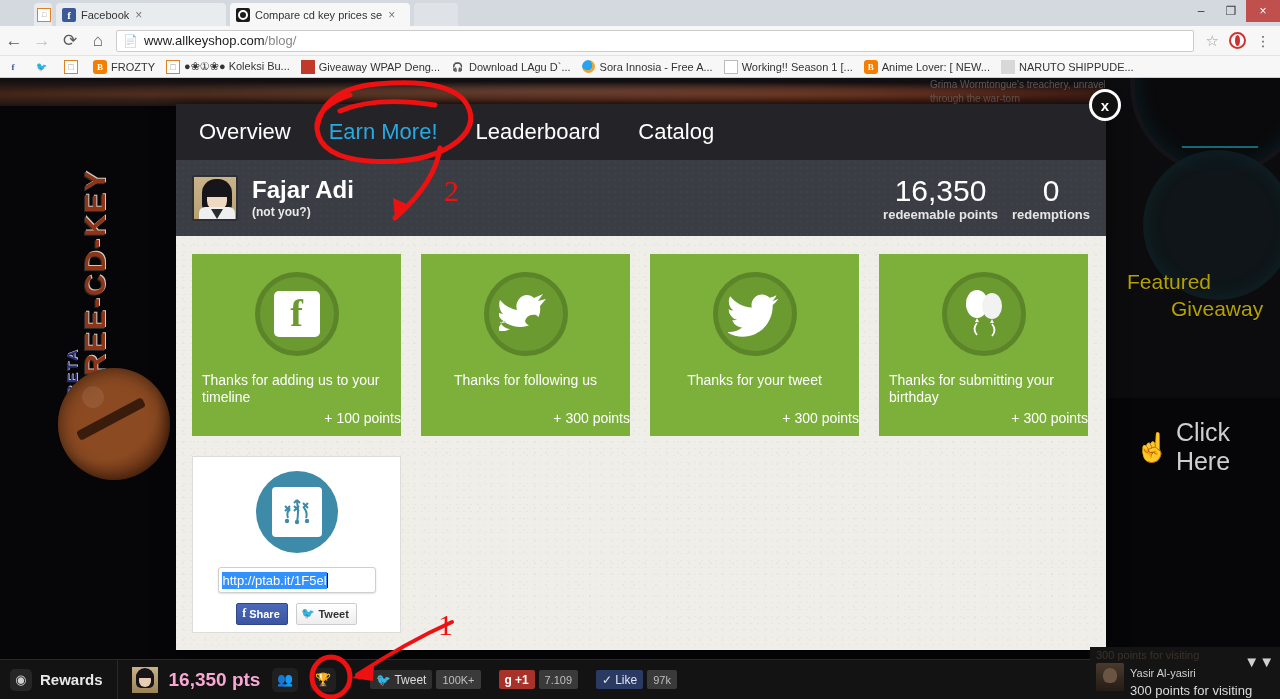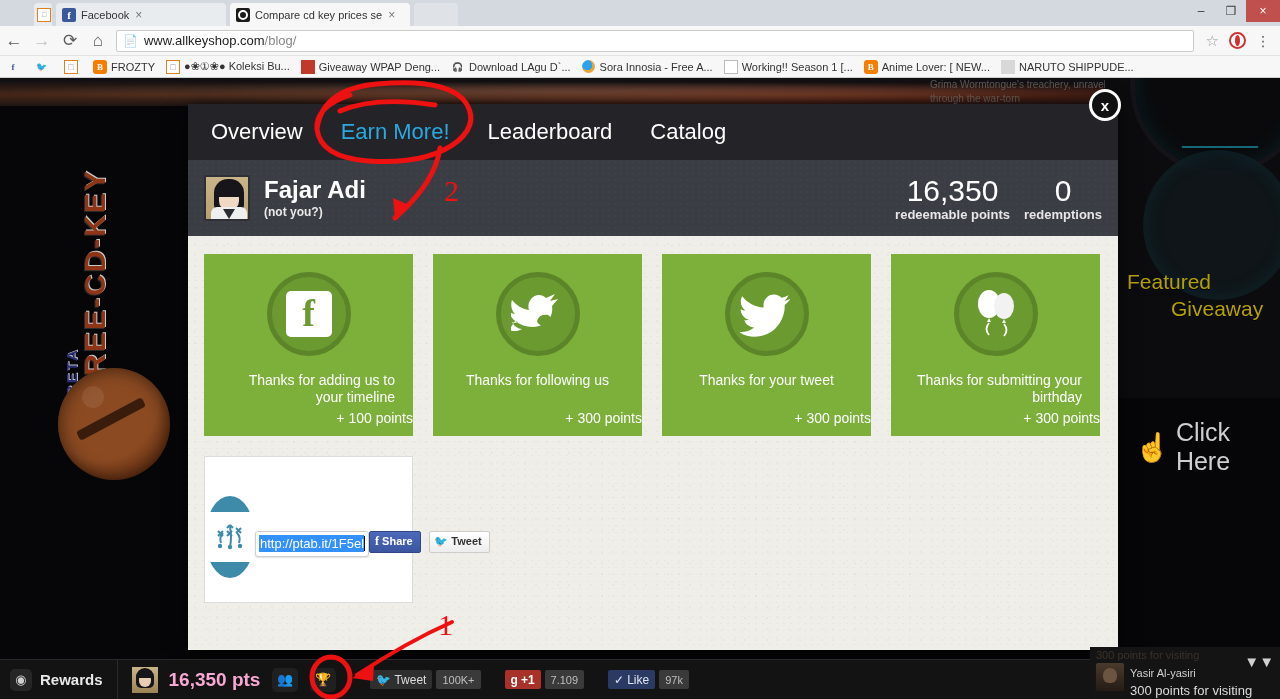--- a/index.html
+++ b/index.html
@@ -176,21 +176,21 @@
   }
   .give-title .l2 { padding-left: 44px; display: block; }
   .click-here {
     position: absolute; right: 0px; top: 340px; width: 175px;
     display: flex; align-items: center; color: #cfcfcf; font-size: 25px;
   }
   .hand-cursor { font-size: 28px; color: #c9c9c9; margin: 0 6px 0 30px; }
 
   
   .modal {
-    position: absolute; left: 188px; top: 104px; width: 930px; height: 546px;
+    position: absolute; left: 176px; top: 104px; width: 930px; height: 546px;
     background: #efeee9;
     background-image:
       radial-gradient(circle at 13% 22%, rgba(0,0,0,.035) 0 1px, transparent 1px),
       radial-gradient(circle at 63% 72%, rgba(0,0,0,.03) 0 1px, transparent 1px);
     background-size: 7px 7px, 11px 11px;
     box-shadow: 0 3px 18px rgba(0,0,0,.6);
   }
   .modal-nav {
     height: 56px; background: #242428; display: flex; align-items: center;
     padding-left: 23px;
@@ -246,38 +246,38 @@
     width: 209px; height: 182px; background: #7cb03a;
     display: flex; flex-direction: column; align-items: center;
     position: relative; padding-top: 18px;
   }
   .badge-circle {
     width: 84px; height: 84px; border-radius: 50%; background: #6b9a31;
     border: 5px solid #5c8529;
     display: flex; align-items: center; justify-content: center;
   }
   .card-text {
-    color: #fff; font-size: 14px; text-align: right; line-height: 17px;
-    margin-top: 16px; padding: 0 18px;
+    color: #fff; font-size: 14px; text-align: left; line-height: 17px;
+    margin-top: 16px; padding: 0 10px;
   }
   .card-points {
     position: absolute; bottom: 10px; left: 0; width: 100%;
     text-align: right; color: #fff; font-size: 14px;
   }
 
   .fb-glyph {
     width: 46px; height: 46px; background: #fff; border-radius: 5px;
     display: flex; align-items: center; justify-content: center;
     color: #6b9a31; font-size: 38px; font-weight: bold;
     font-family: "Liberation Serif", serif; line-height: 46px; padding-bottom: 2px;
   }
 
   .share-card {
-    width: 209px; height: 147px; background: #fff; border: 1px solid #dcdcdc;
-    margin-top: 20px; display: flex; flex-direction: row; align-items: center;
+    width: 209px; height: 177px; background: #fff; border: 1px solid #dcdcdc;
+    margin-top: 20px; display: flex; flex-direction: column; align-items: center;
     padding-top: 14px;
   }
   .ptab-circle {
     width: 82px; height: 82px; border-radius: 50%; background: #3d8ba8;
     display: flex; align-items: center; justify-content: center;
   }
   .ptab-inner {
     width: 50px; height: 50px; background: #fff; border-radius: 4px;
     display: flex; align-items: center; justify-content: center;
   }
@@ -354,21 +354,21 @@
   .sbtn {
     display: flex; align-items: center; gap: 3px; font-size: 12px;
     padding: 2px 6px; border-radius: 2px; height: 19px;
   }
   .sbtn.tw { background: #2f2f2f; color: #ddd; }
   .sbtn.gp { background: #a83229; color: #fff; font-weight: bold; }
   .sbtn.lk { background: #2b3a63; color: #dfe5f3; }
   .scount {
     background: #3a3a3a; color: #bfbfbf; font-size: 11px;
     padding: 0 6px; border-radius: 2px; height: 19px;
-    display: flex; align-items: center; margin-right: 20px;
+    display: flex; align-items: center; margin-right: 14px;
     position: relative;
   }
   .scount::before {
     content: ""; position: absolute; left: -4px; top: 6px;
     border: 4px solid transparent; border-right-color: #3a3a3a;
   }
 
   .notif {
     position: absolute; right: 0; bottom: 0; width: 190px; height: 52px;
     background: #141414; padding: 2px 6px 0 6px; overflow: hidden;

